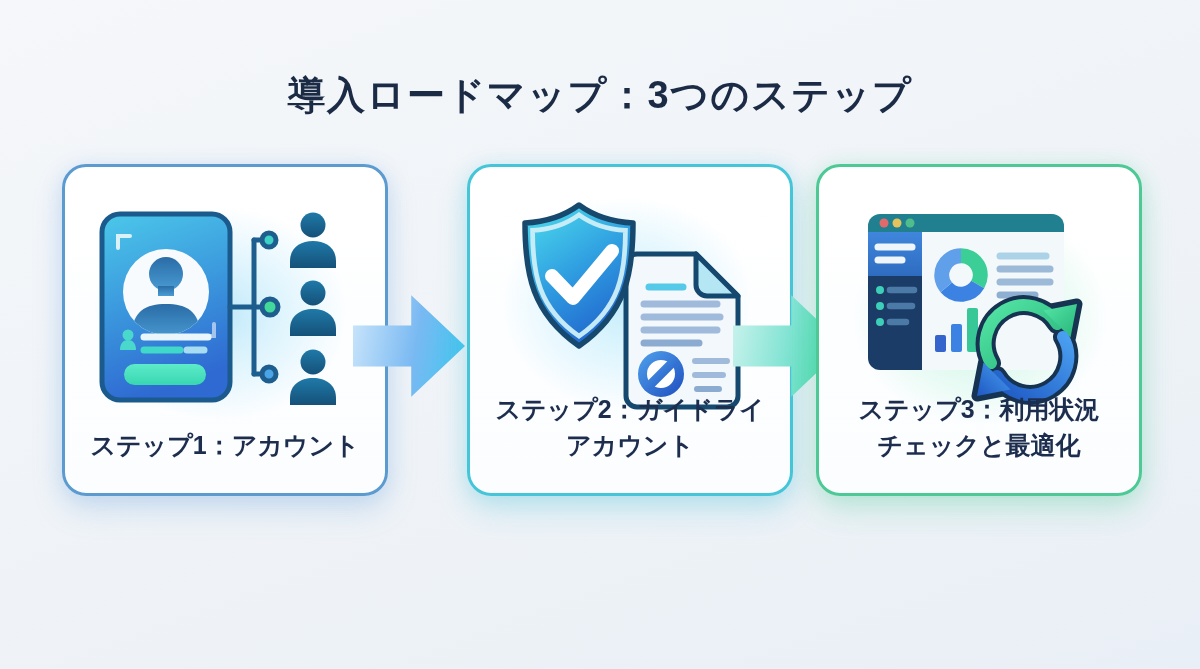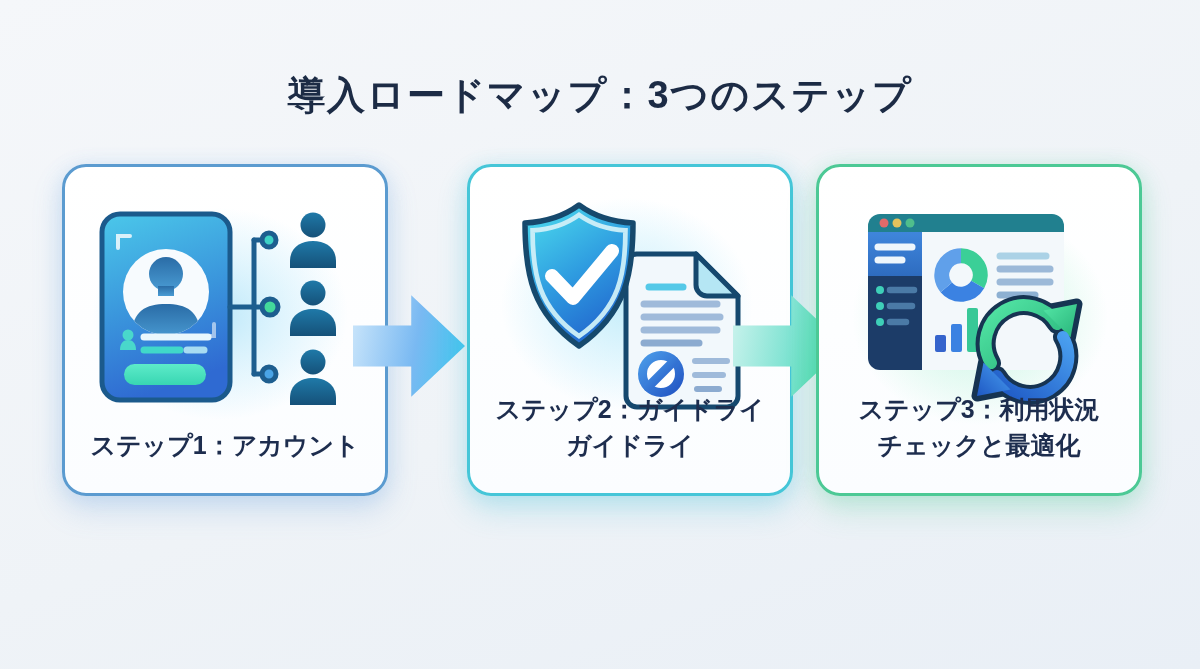--- a/index.html
+++ b/index.html
@@ -166,21 +166,21 @@
       </g>
       <g>
         <use href="#shp" fill="url(#g2shield)" stroke="#16496d" stroke-width="5.5" stroke-linejoin="round"></use>
         <use href="#shp" transform="translate(11.2,11.7) scale(0.86)" fill="none" stroke="#cdeff8" stroke-width="5.5" opacity="0.95"></use>
         <path d="M53,84 L74,106 L113,59" stroke="#ffffff" stroke-width="14" fill="none" stroke-linecap="round" stroke-linejoin="round"></path>
       </g>
     </svg>
   </div>
   <div class="label">
     <div>ステップ2：ガイドライ</div>
-    <div>ガイドライ</div>
+    <div>アカウント</div>
   </div>
 </div>
 
 <div class="arrow arrow2"></div>
 
 <div class="card card3">
   <div class="icon-wrap">
     <svg width="260" height="230" viewBox="0 0 260 230">
       <defs>
         <radialGradient id="g3glow" cx="50%" cy="50%" r="50%">

